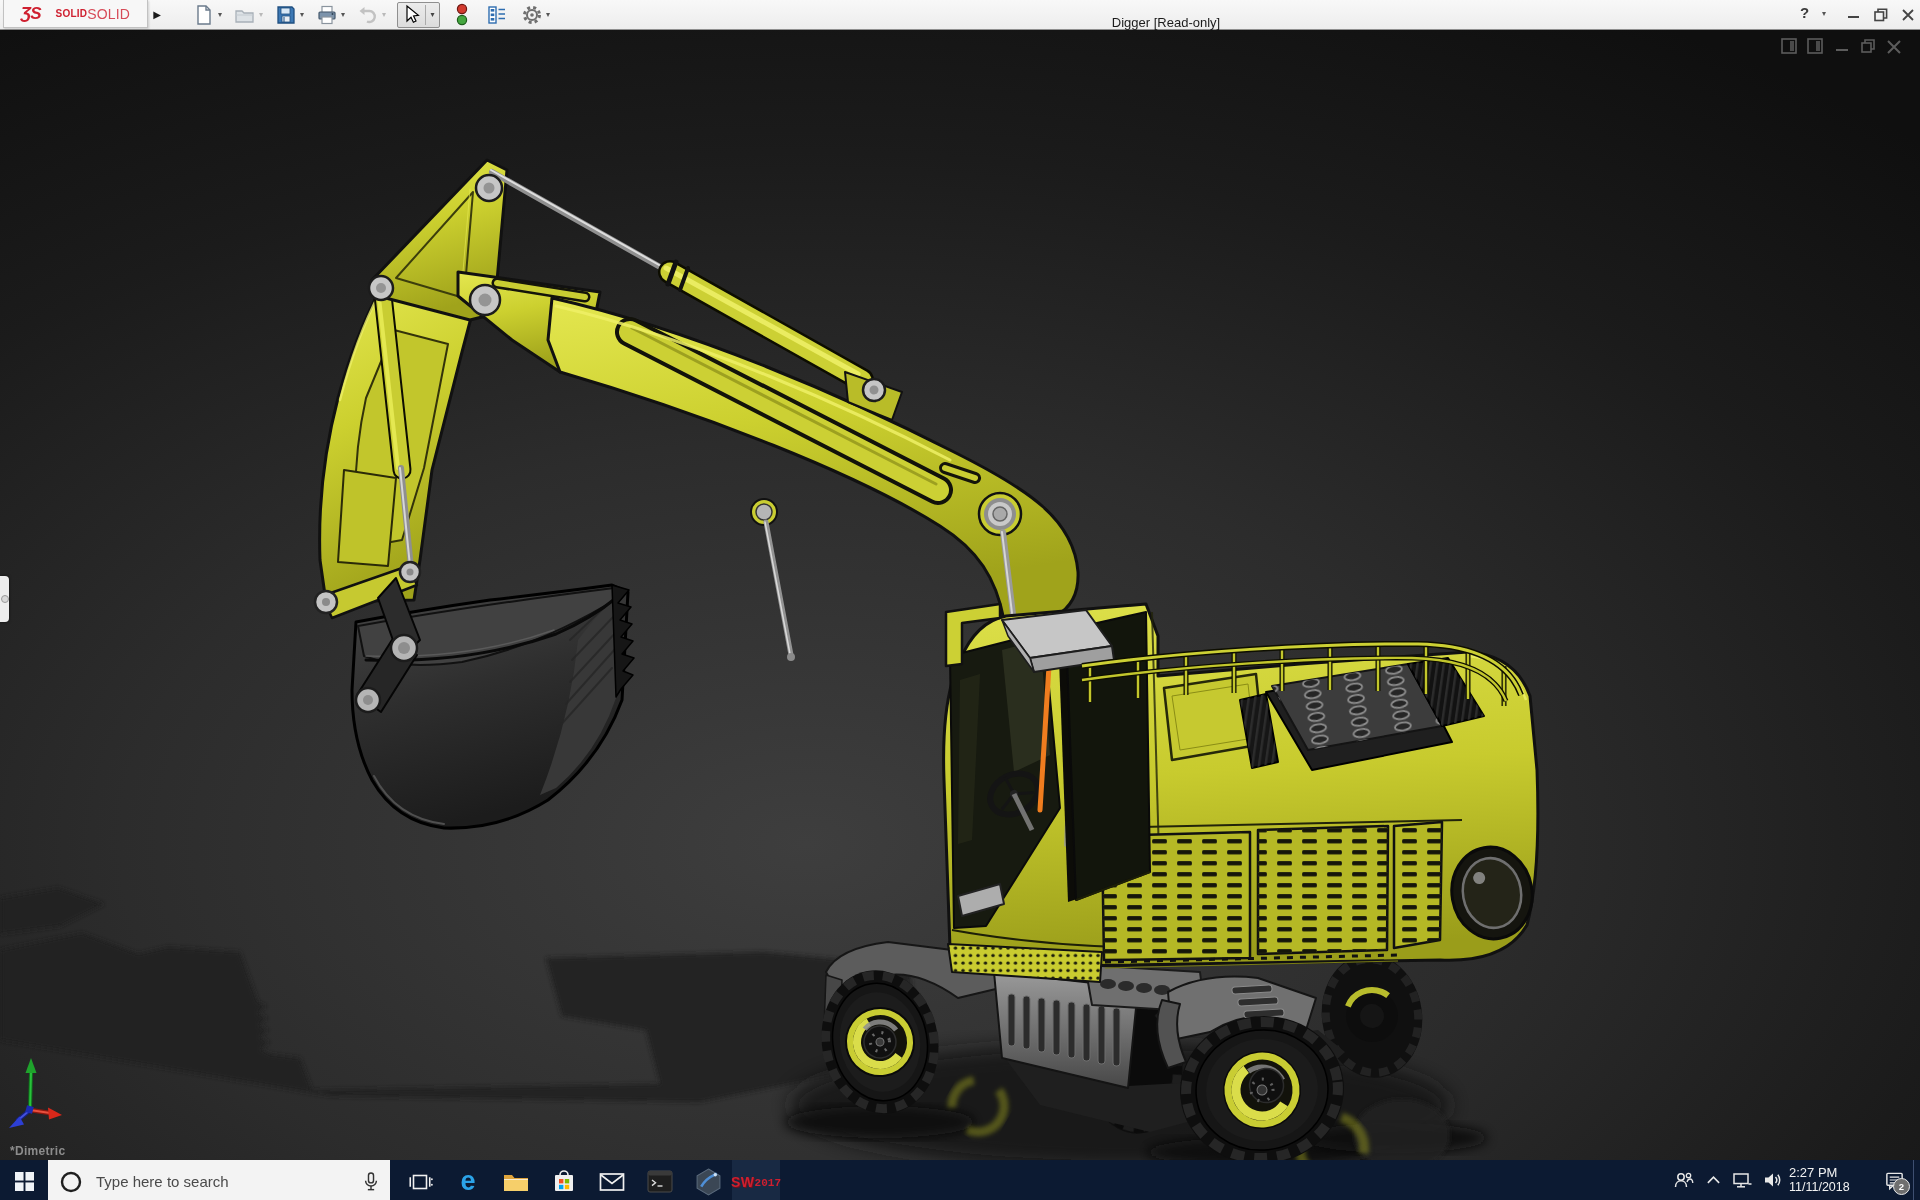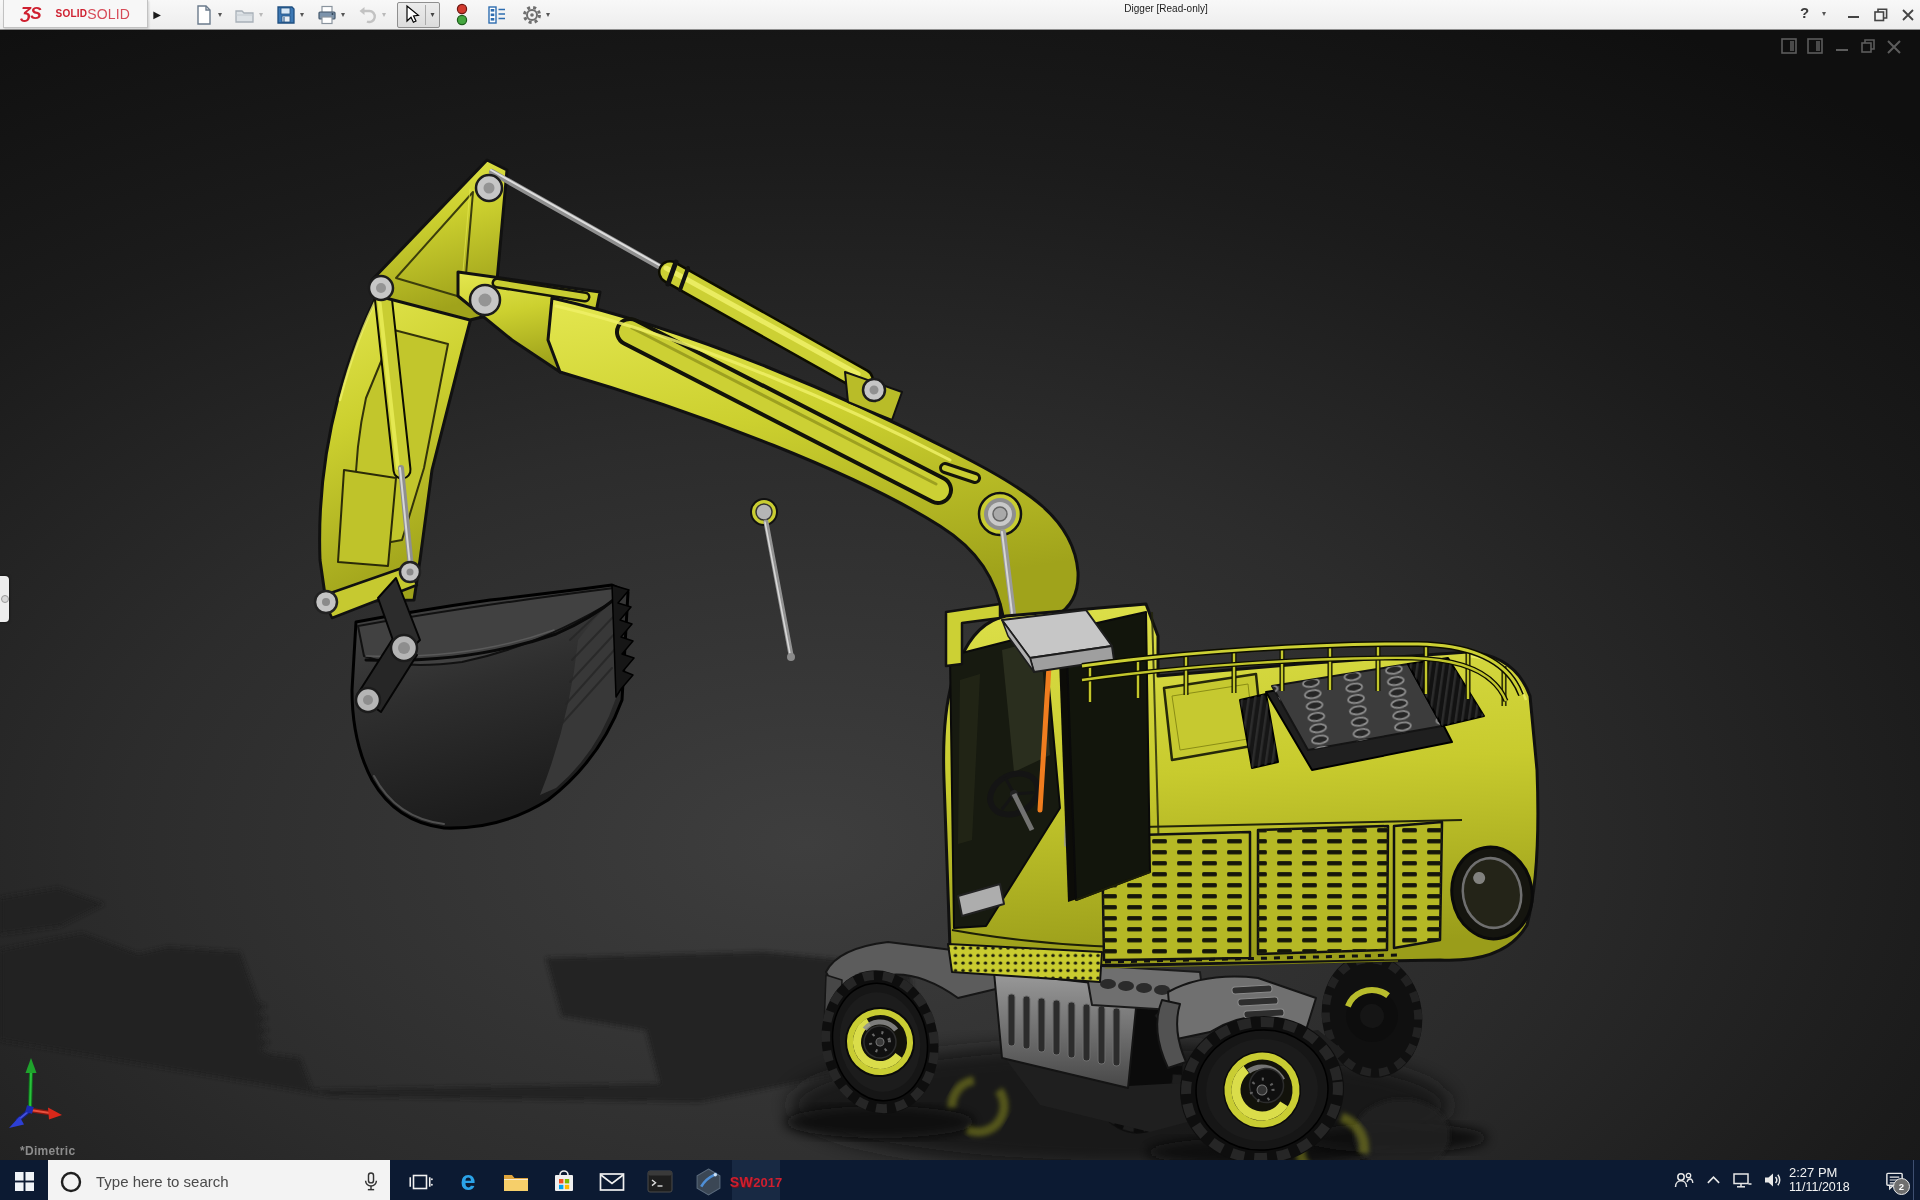--- a/index.html
+++ b/index.html
@@ -19,49 +19,49 @@
   .tb-row{position:absolute;left:192px;top:2px;height:25px;display:flex;align-items:center;}
   .tb-group{display:flex;align-items:center;margin-right:11px;}
   .tb-ic{width:24px;height:24px;display:flex;align-items:center;justify-content:center;}
   .caret{font-size:8px;color:#555;margin-left:2px;}
   .caret.dis{color:#b9b9b9;}
   .sel-box{display:flex;align-items:center;border:1px solid #8f8f8f;background:linear-gradient(#ececec,#dcdcdc);
     height:24px;border-radius:2px;}
   .sel-box .tb-ic{width:27px;}
   .sel-sep{width:1px;height:20px;background:#aaa;}
   .sel-caret{width:13px;text-align:center;font-size:8px;color:#444;}
-  .win-title{position:absolute;left:1166px;top:3px;transform:translateX(-50%);font-size:10px;color:#1b1b1b;white-space:nowrap;}
+  .win-title{position:absolute;left:1166px;top:15px;transform:translateX(-50%);font-size:13px;color:#1b1b1b;white-space:nowrap;}
   .help-q{position:absolute;left:1800px;top:4px;font-size:15px;font-weight:700;color:#3c3c3c;}
   .help-caret{position:absolute;left:1822px;top:9px;font-size:8px;color:#555;}
   .cap-btn{position:absolute;top:5px;width:22px;height:20px;display:flex;align-items:center;justify-content:center;}
   
   .viewport{position:absolute;left:0;top:30px;width:1920px;height:1130px;background:#151515;z-index:10;}
   .scene{position:absolute;left:0;top:0;width:1920px;height:1130px;display:block;}
   .vp-controls{position:absolute;right:8px;top:6px;}
   .flyout-tab{position:absolute;left:0;top:546px;width:9px;height:46px;background:#ededed;
     border-radius:0 4px 4px 0;box-shadow:0 0 3px rgba(0,0,0,.6);}
   .flyout-tab:after{content:"";position:absolute;left:1px;top:19px;width:6px;height:6px;border:1px solid #9a9a9a;
     border-radius:50%;background:#d8d8d8;}
   .triad{position:absolute;left:4px;top:1018px;}
-  .orient-label{position:absolute;left:20px;top:1114px;font-size:12px;font-weight:700;color:#8c8c8c;letter-spacing:.3px;}
+  .orient-label{position:absolute;left:10px;top:1114px;font-size:12px;font-weight:700;color:#8c8c8c;letter-spacing:.3px;}
   
   .taskbar{position:absolute;left:0;top:1160px;width:1920px;height:43px;background:#0c1a32;z-index:40;display:flex;align-items:stretch;}
   .start-btn{width:48px;display:flex;align-items:center;justify-content:center;}
   .search-box{width:342px;background:#f3f3f3;display:flex;align-items:center;padding:0;}
   .search-box .circ{margin-left:11px;}
   .search-text{margin-left:13px;font-size:15px;color:#4a4a4a;flex:1;}
   .search-mic{margin-right:10px;}
   .tb-app{width:48px;display:flex;align-items:center;justify-content:center;position:relative;}
   .tb-app.active{background:rgba(140,180,230,.10);}
   .runline{position:absolute;bottom:0;left:10px;width:28px;height:3px;background:#3f87c7;}
   .runline.act{left:6px;width:36px;background:#5ba0dd;}
   .edge-e{font-size:27px;font-weight:700;color:#2ba3e8;line-height:1;}
   .sw-ic{display:flex;flex-direction:row;align-items:center;line-height:1;}
   .sw-top{font-size:14px;font-weight:800;color:#cf1f2f;text-shadow:1px 1px 0 #70101c;letter-spacing:.5px;}
-  .sw-year{font-size:13px;font-weight:700;color:#cf1f2f;margin-top:-1px;align-self:flex-end;}
+  .sw-year{font-size:11px;font-weight:700;color:#cf1f2f;margin-top:-1px;align-self:flex-end;font-family:Liberation Mono, monospace;}
   .tray{position:absolute;right:0;top:0;height:40px;display:flex;align-items:center;}
   .tray-ic{width:30px;display:flex;align-items:center;justify-content:center;}
   .clock{width:86px;text-align:left;color:#f2f2f2;line-height:14px;}
   .clock .t{font-size:13px;}
   .clock .d{font-size:12.5px;}
   .action-btn{width:38px;position:relative;display:flex;align-items:center;justify-content:center;height:40px;}
   .badge{position:absolute;right:3px;bottom:5px;width:15px;height:15px;border-radius:50%;background:#6f6f6f;
     border:1px solid #e8e8e8;color:#fff;font-size:9.5px;font-weight:700;display:flex;align-items:center;justify-content:center;}
   .desk-sliver{width:6px;height:40px;border-left:1px solid #3e4f70;}
 </style>

